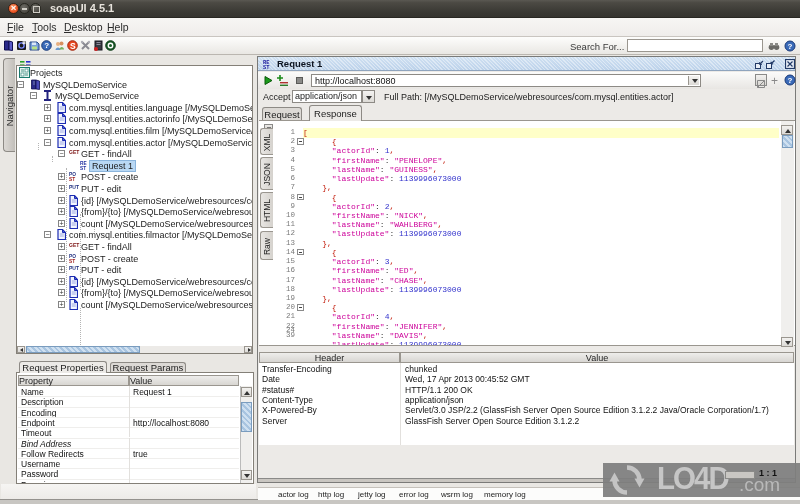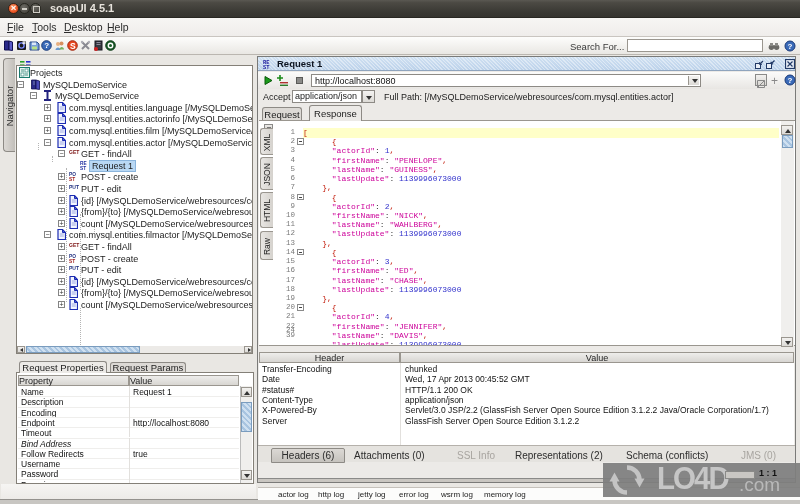--- a/index.html
+++ b/index.html
@@ -584,28 +584,20 @@
 <div class="htr" style="left:146px;top:22.3px;">Wed, 17 Apr 2013 00:45:52 GMT</div>
 <div class="htr" style="left:3px;top:32.6px;">#status#</div>
 <div class="htr" style="left:146px;top:32.6px;">HTTP/1.1 200 OK</div>
 <div class="htr" style="left:3px;top:42.900000000000006px;">Content-Type</div>
 <div class="htr" style="left:146px;top:42.900000000000006px;">application/json</div>
 <div class="htr" style="left:3px;top:53.2px;">X-Powered-By</div>
 <div class="htr" style="left:146px;top:53.2px;">Servlet/3.0 JSP/2.2 (GlassFish Server Open Source Edition 3.1.2.2 Java/Oracle Corporation/1.7)</div>
 <div class="htr" style="left:3px;top:63.5px;">Server</div>
 <div class="htr" style="left:146px;top:63.5px;">GlassFish Server Open Source Edition 3.1.2.2</div>
     </div>
-  <div id="resp-tabs">
-    <div style="position:absolute;left:13px;top:2px;width:74px;height:15px;background:linear-gradient(#dbd8d4,#c6c3be);border:1px solid #8d8a85;border-radius:2px 2px 0 0;text-align:center;line-height:14px;">Headers (6)</div>
-    <span style="left:96px">Attachments (0)</span>
-    <span style="left:199px;color:#a8a5a0;">SSL Info</span>
-    <span style="left:257px">Representations (2)</span>
-    <span style="left:368px">Schema (conflicts)</span>
-    <span style="left:483px;color:#a8a5a0;">JMS (0)</span>
-  </div>
   <div id="reqwin-bottom"></div>
 </div>
 
 <div id="logbar" class="abs">
   <span style="left:20px">actor log</span>
   <span style="left:60px">http log</span>
   <span style="left:100px">jetty log</span>
   <span style="left:141px">error log</span>
   <span style="left:183px">wsrm log</span>
   <span style="left:226px">memory log</span>

